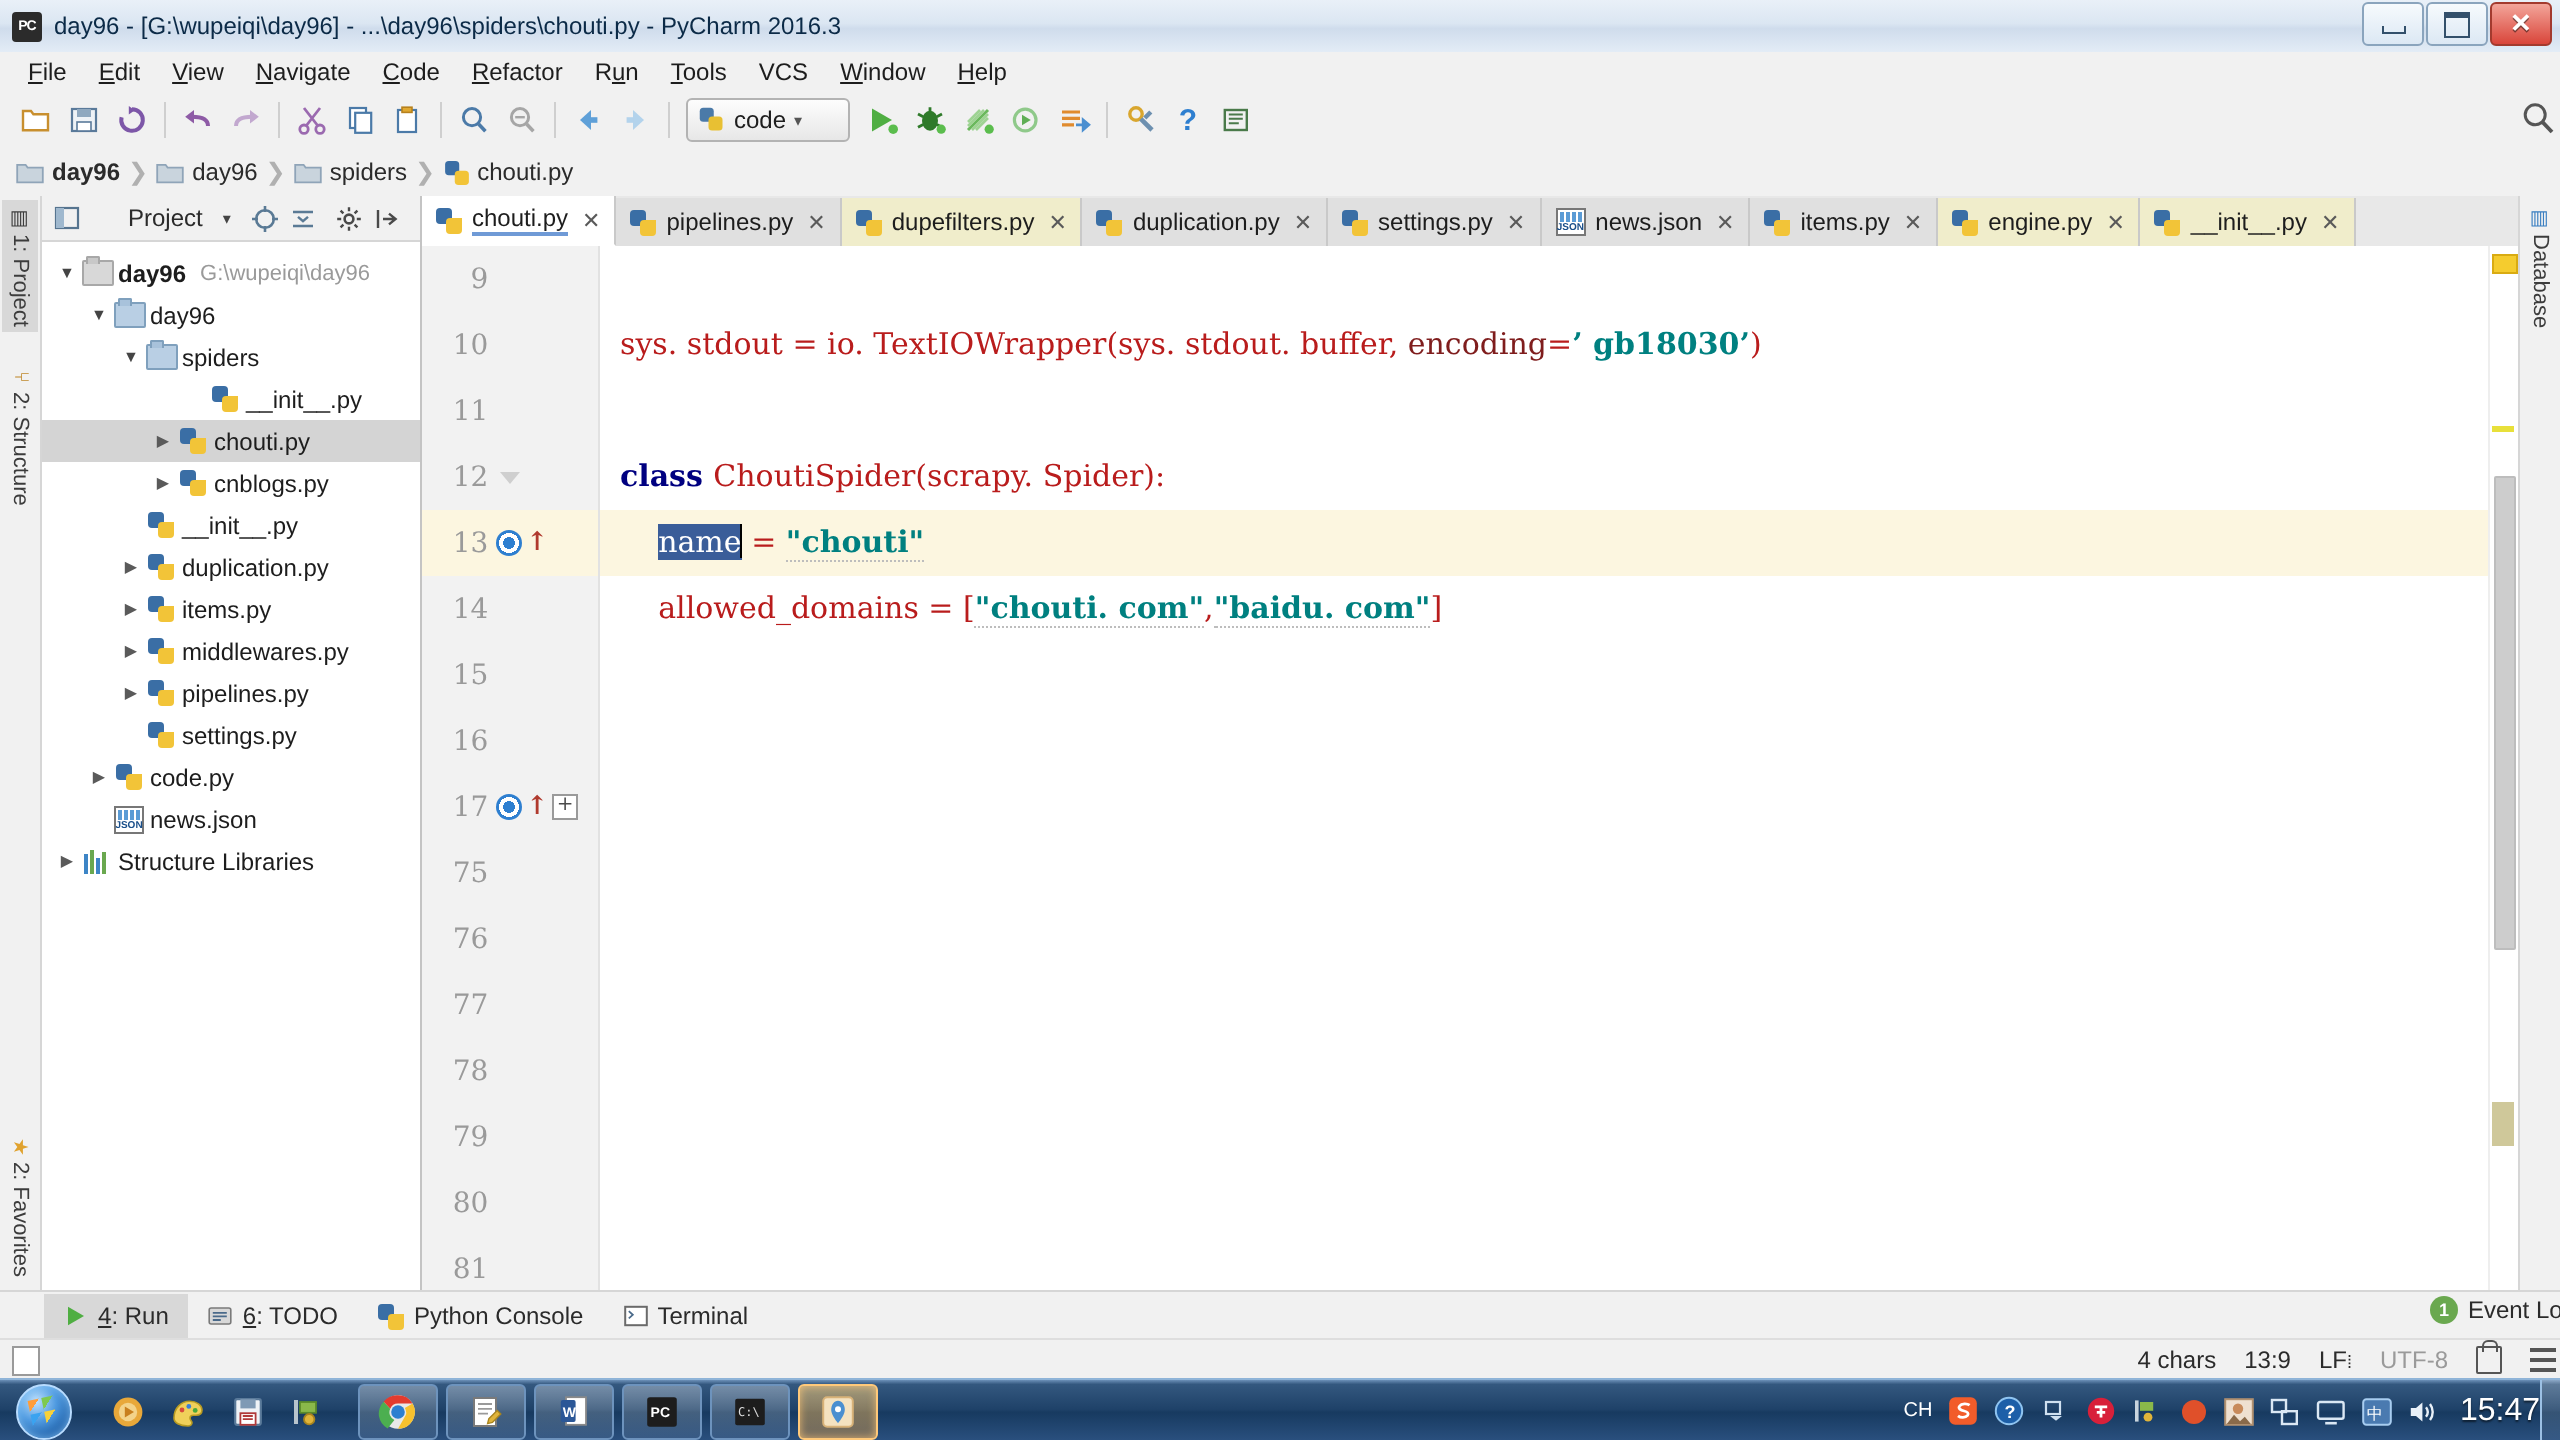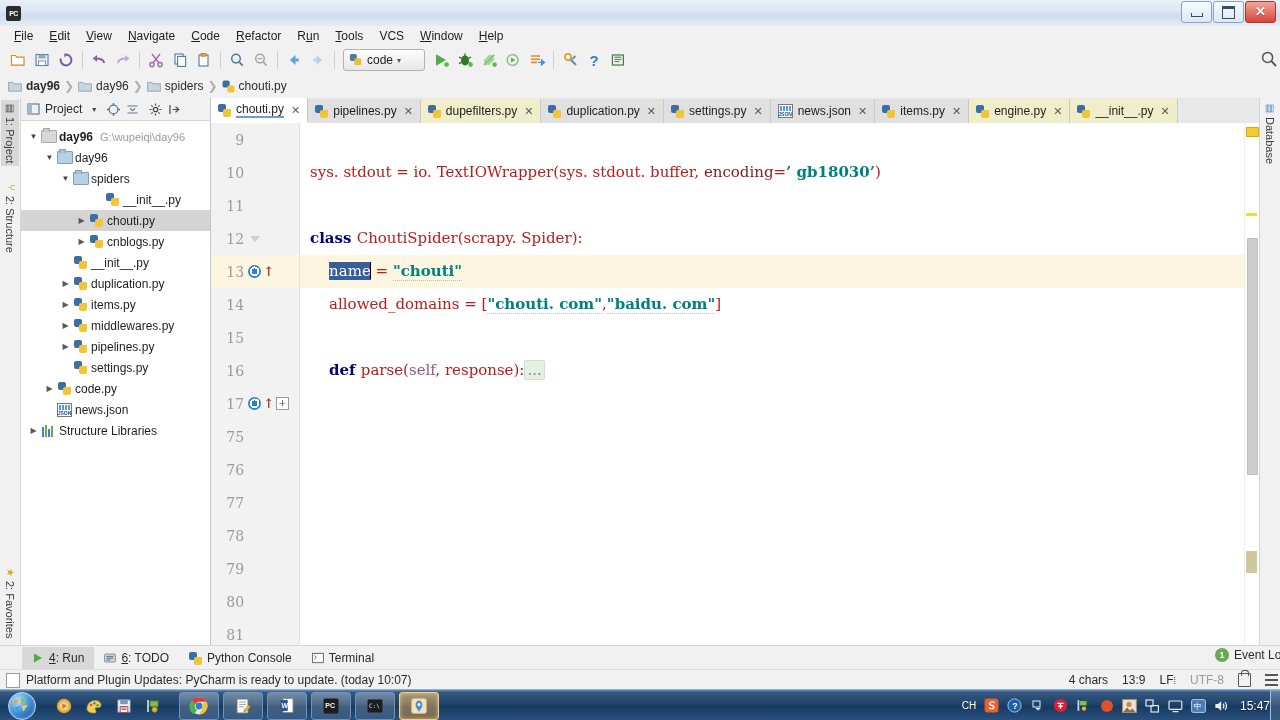--- a/index.html
+++ b/index.html
@@ -101,21 +101,21 @@
   
   .project-pane{
     position:absolute;left:21px;top:98px;width:189px;height:547px;
     background:#fff;border-right:1px solid #c4c4c4;
     display:flex;flex-direction:column;
   }
   .pp-header{
     height:22px;background:#f1f1f1;border-bottom:1px solid #d6d6d6;
     display:flex;align-items:center;gap:5px;padding-left:5px;flex:none;
   }
-  .pp-title{font-size:12px;color:#2b2b2b;}
+  .pp-title{font-size:12px;color:#2b2b2b;margin-left:19px;}
   .pp-ico{width:14px;height:14px;display:flex;align-items:center;justify-content:center;
           font-size:11px;color:#4a6b8a;flex:none;}
   .pp-tree{flex:1;overflow:hidden;padding-top:5px;background:#fff;}
   .tnode{
     height:21px;display:flex;align-items:center;font-size:12px;color:#1d1d1d;
     white-space:nowrap;padding-right:4px;
   }
   .tnode.sel{background:#d4d4d4;}
   .tw{width:13px;flex:none;display:flex;align-items:center;justify-content:center;
       font-size:8px;color:#5a5a5a;}
@@ -294,34 +294,35 @@
   .tbapp.active{
     border-color:#ffc97a;
     background:linear-gradient(to bottom,rgba(255,208,120,.55),rgba(255,160,40,.35));
     box-shadow:0 0 4px rgba(255,200,120,.8) inset;
   }
   .tray{
     position:absolute;right:0;top:0;height:31px;display:flex;align-items:center;gap:7px;
     padding-right:10px;
   }
   .tray-ico{width:16px;height:16px;display:flex;align-items:center;justify-content:center;flex:none;}
-  .clock{color:#fff;font-size:12px;text-shadow:0 1px 1px rgba(0,0,0,.55);margin-left:3px;}
+  .clock{color:#fff;font-size:16px;text-shadow:0 1px 1px rgba(0,0,0,.55);margin-left:3px;}
   .showdesk{
     position:absolute;right:0;top:0;width:9px;height:31px;
     background:linear-gradient(to bottom,rgba(255,255,255,.22),rgba(255,255,255,.05));
     border-left:1px solid #9cc0e4;
   }
 </style>
 </head>
 <body>
 
 <div id="app">
 
   <div class="titlebar">
     <div class="tb-icon">PC</div>
+    <div class="tb-title">day96 - [G:\wupeiqi\day96] - ...\day96\spiders\chouti.py - PyCharm 2016.3</div>
     <div class="tb-btns">
       <div class="tb-btn">
           <span class="g min-g"></span>
         </div>
       <div class="tb-btn">
           <span class="g max-g"></span>
         </div>
       <div class="tb-btn close">
           <span class="close-g">✕</span>
         </div>
@@ -893,21 +894,20 @@
           </div>
         </div>
       <div class="code" id="code">
           <div class="cline">&nbsp;</div>
           <div class="cline"><span class="plain">sys. stdout = io. TextIOWrapper(sys. stdout. buffer,</span><span class="named"> encoding</span><span class="plain">=</span><span class="str">’ gb18030’</span><span class="plain">)</span></div>
           <div class="cline">&nbsp;</div>
           <div class="cline"><span class="kw">class </span><span class="plain">ChoutiSpider(scrapy. Spider):</span></div>
           <div class="cline cur"><span class="plain">    </span><span class="sel-token">name</span><span class="caret"></span><span class="plain"> = </span><span class="str-u">"chouti"</span></div>
           <div class="cline"><span class="plain">    allowed_domains = [</span><span class="str-u">"chouti. com"</span><span class="plain">,</span><span class="str-u">"baidu. com"</span><span class="plain">]</span></div>
           <div class="cline">&nbsp;</div>
-          <div class="cline"><span class="plain">    </span><span class="kw">def </span><span class="plain">parse(</span><span class="selfkw">self</span><span class="plain">, response):</span><span class="folded">...</span></div>
           <div class="cline">&nbsp;</div>
           <div class="cline">&nbsp;</div>
           <div class="cline">&nbsp;</div>
           <div class="cline">&nbsp;</div>
           <div class="cline">&nbsp;</div>
           <div class="cline">&nbsp;</div>
           <div class="cline">&nbsp;</div>
         </div>
       <div class="markerbar">
         <div class="mk" style="top:4px;background:#f5cc2e;border:1px solid #d9ab12;"></div>
@@ -966,21 +966,20 @@
         <span>Terminal</span>
       </div>
       <div class="eventlog">
       <span class="badge">1</span>
       <span>Event Log</span>
     </div>
   </div>
 
   <div class="statusbar">
     <span class="sb-doc"></span>
-    <span>Platform and Plugin Updates: PyCharm is ready to update. (today 10:07)</span>
     <div class="sb-right">
       <span>4 chars</span>
       <span>13:9</span>
       <span><span>LF</span><span style="font-size:9px;">⁞</span></span>
       <span class="sb-dim">UTF-8</span>
       <span class="sb-lock"></span>
       <span class="sb-hid">
           <i></i>
           <i></i>
           <i></i>

